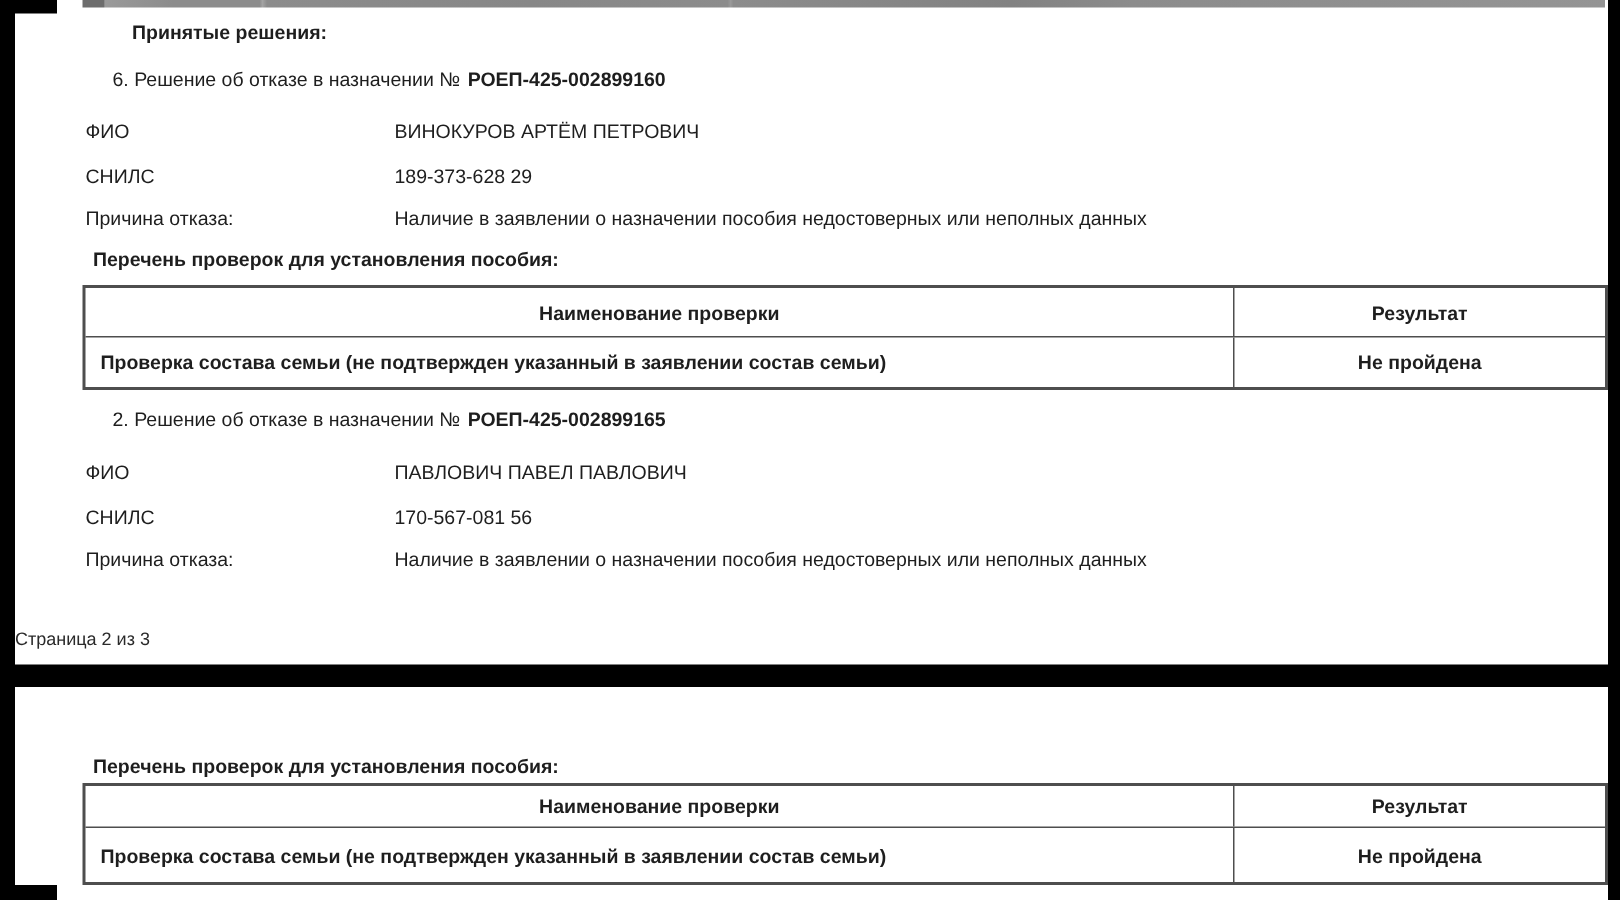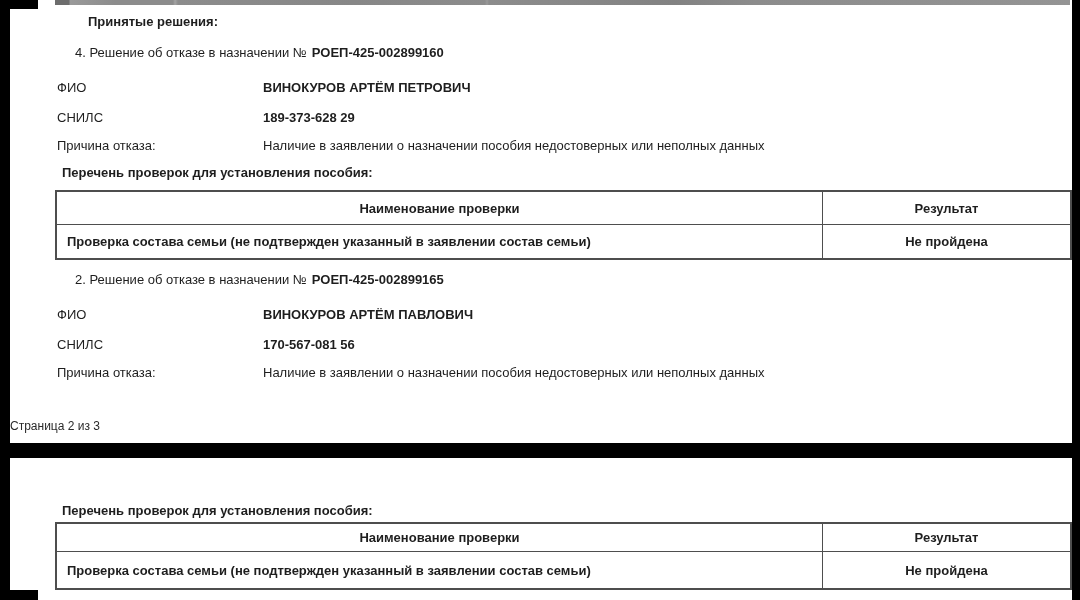--- a/index.html
+++ b/index.html
@@ -21,21 +21,21 @@
       #8c8c8c 118px, #a3a3a3 120px, #8c8c8c 123px, #878787 300px,
       #8c8c8c 430px, #999999 432px, #8c8c8c 434px, #828282 620px,
       #8c8c8c 700px, #949494 1015px);
   }
   .doc-heading { position: absolute; font-weight: bold; white-space: nowrap; }
   .list-item { position: absolute; left: 65px; white-space: nowrap; }
   .decision-number { font-weight: bold; margin-left: 5px; }
   .frow { position: absolute; left: 0; width: 919px; height: 16px; }
   .flabel { position: absolute; left: 47px; white-space: nowrap; }
   .fvalue { position: absolute; left: 253px; white-space: nowrap; }
-  .bold { font-weight: bold; text-align: right; }
+  .bold { font-weight: normal; text-align: right; }
   .checks-table {
     position: absolute; left: 45px; width: 1017px;
     border: 2px solid #4e4e4e; box-sizing: border-box; background: #fff;
   }
   .t-row { display: grid; grid-template-columns: 765px 1fr; }
   .t-row-header { border-bottom: 1px solid #4e4e4e; }
   .t-cell {
     display: flex; align-items: center; font-weight: bold;
     padding: 0 10px; box-sizing: border-box; white-space: nowrap;
   }
@@ -49,21 +49,21 @@
 </head>
 <body>
 
 <div class="page" style="top:0; height:443px;">
 
   <div class="cutoff-strip"></div>
 
   <div class="doc-heading" style="left:61px; top:14px;margin-left:17px;">Принятые решения:</div>
 
   <div class="list-item" style="top:45px;">
-    <span>4. Решение об отказе в назначении №</span><span class="decision-number">РОЕП-425-002899160</span>
+    <span>6. Решение об отказе в назначении №</span><span class="decision-number">РОЕП-425-002899160</span>
   </div>
 
   <div class="frow" style="top:80px;">
     <span class="flabel">ФИО</span>
     <span class="fvalue bold">ВИНОКУРОВ АРТЁМ ПЕТРОВИЧ</span>
   </div>
   <div class="frow" style="top:110px;">
     <span class="flabel">СНИЛС</span>
     <span class="fvalue bold">189-373-628 29</span>
   </div>
@@ -84,21 +84,21 @@
       <div class="t-cell t-cell-right-col" style="height:33px;">Не пройдена</div>
     </div>
   </div>
 
   <div class="list-item" style="top:272px;">
     <span>2. Решение об отказе в назначении №</span><span class="decision-number">РОЕП-425-002899165</span>
   </div>
 
   <div class="frow" style="top:307px;">
     <span class="flabel">ФИО</span>
-    <span class="fvalue bold">ВИНОКУРОВ АРТЁМ ПАВЛОВИЧ</span>
+    <span class="fvalue bold">ПАВЛОВИЧ ПАВЕЛ ПАВЛОВИЧ</span>
   </div>
   <div class="frow" style="top:337px;">
     <span class="flabel">СНИЛС</span>
     <span class="fvalue bold">170-567-081 56</span>
   </div>
   <div class="frow" style="top:365px;">
     <span class="flabel">Причина отказа:</span>
     <span class="fvalue">Наличие в заявлении о назначении пособия недостоверных или неполных данных</span>
   </div>
 

